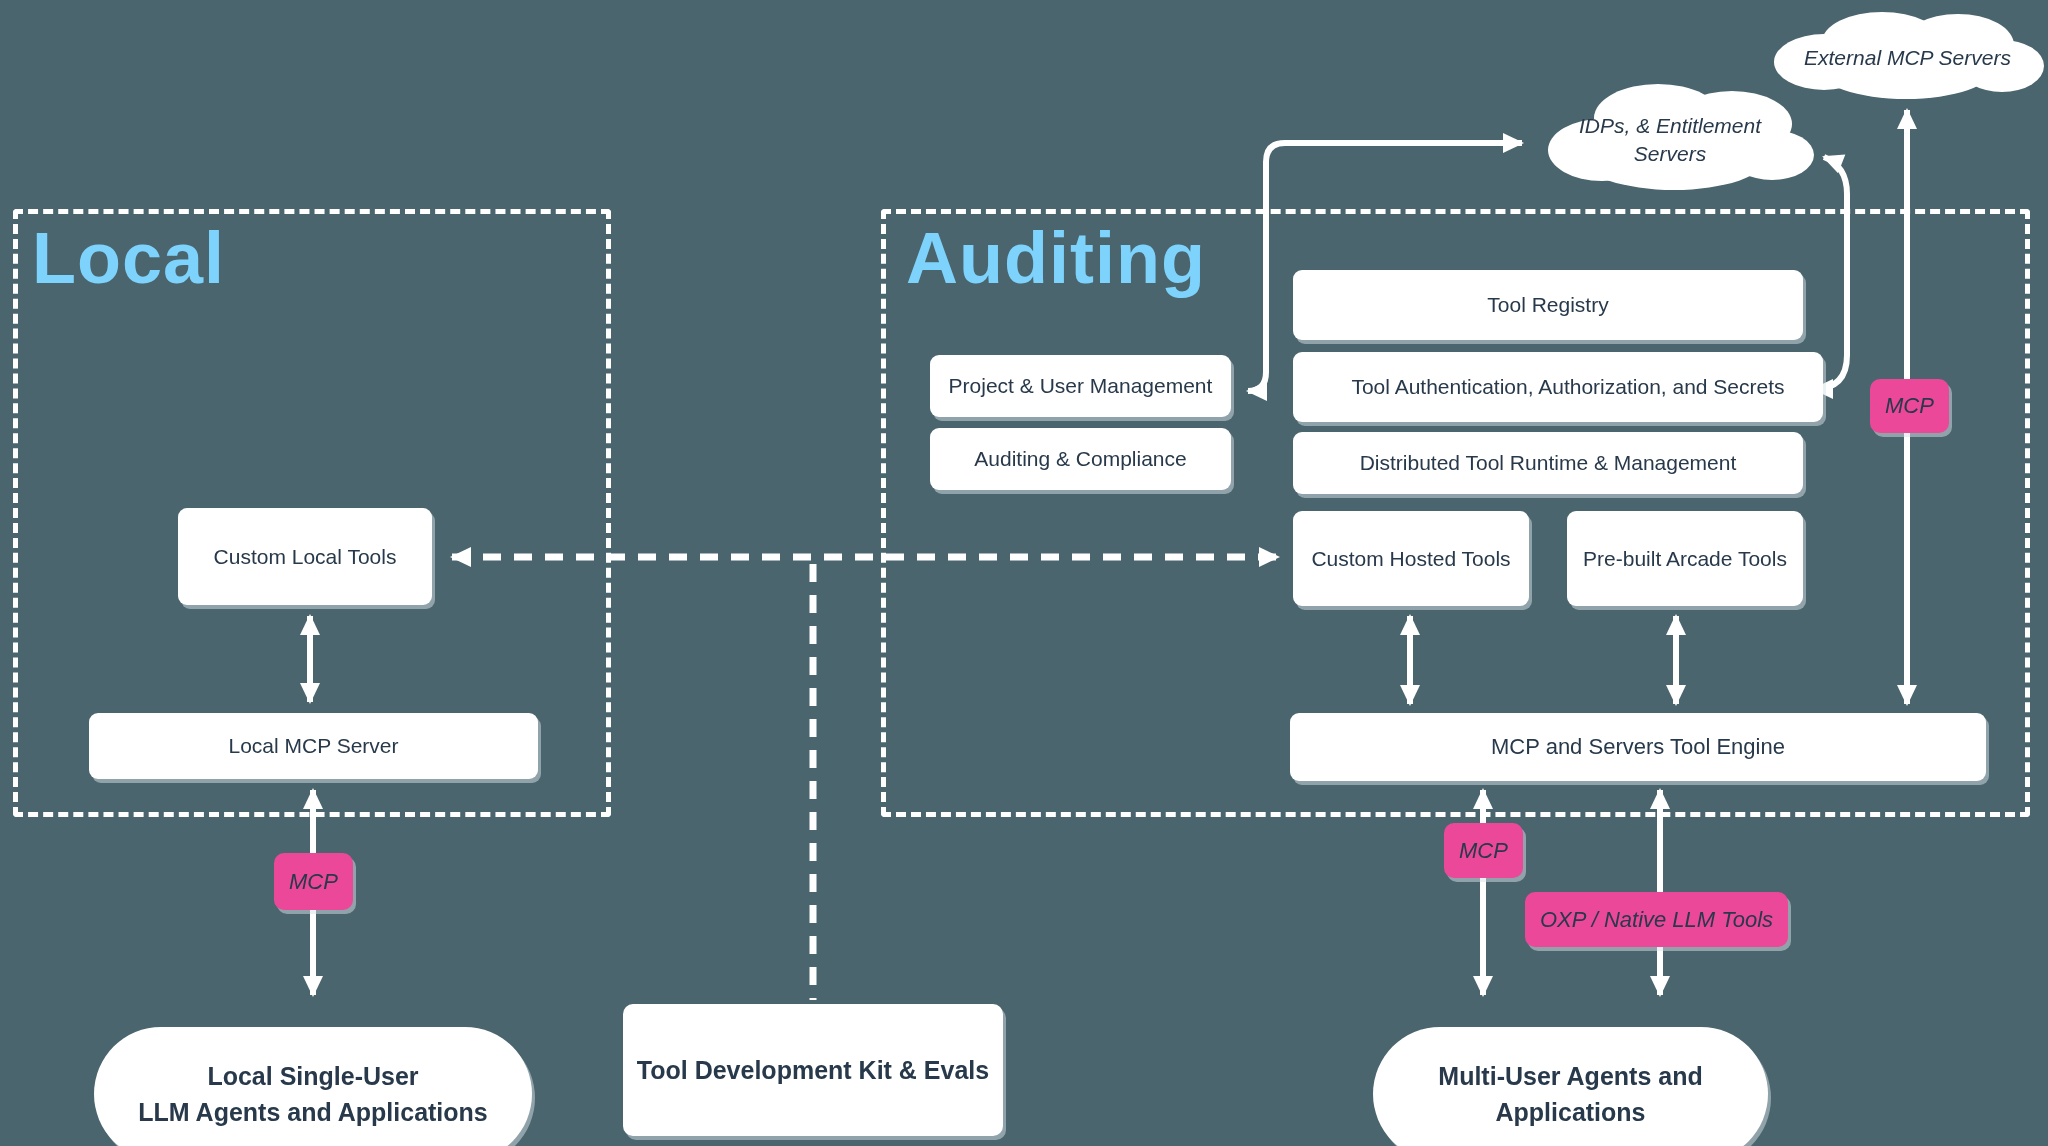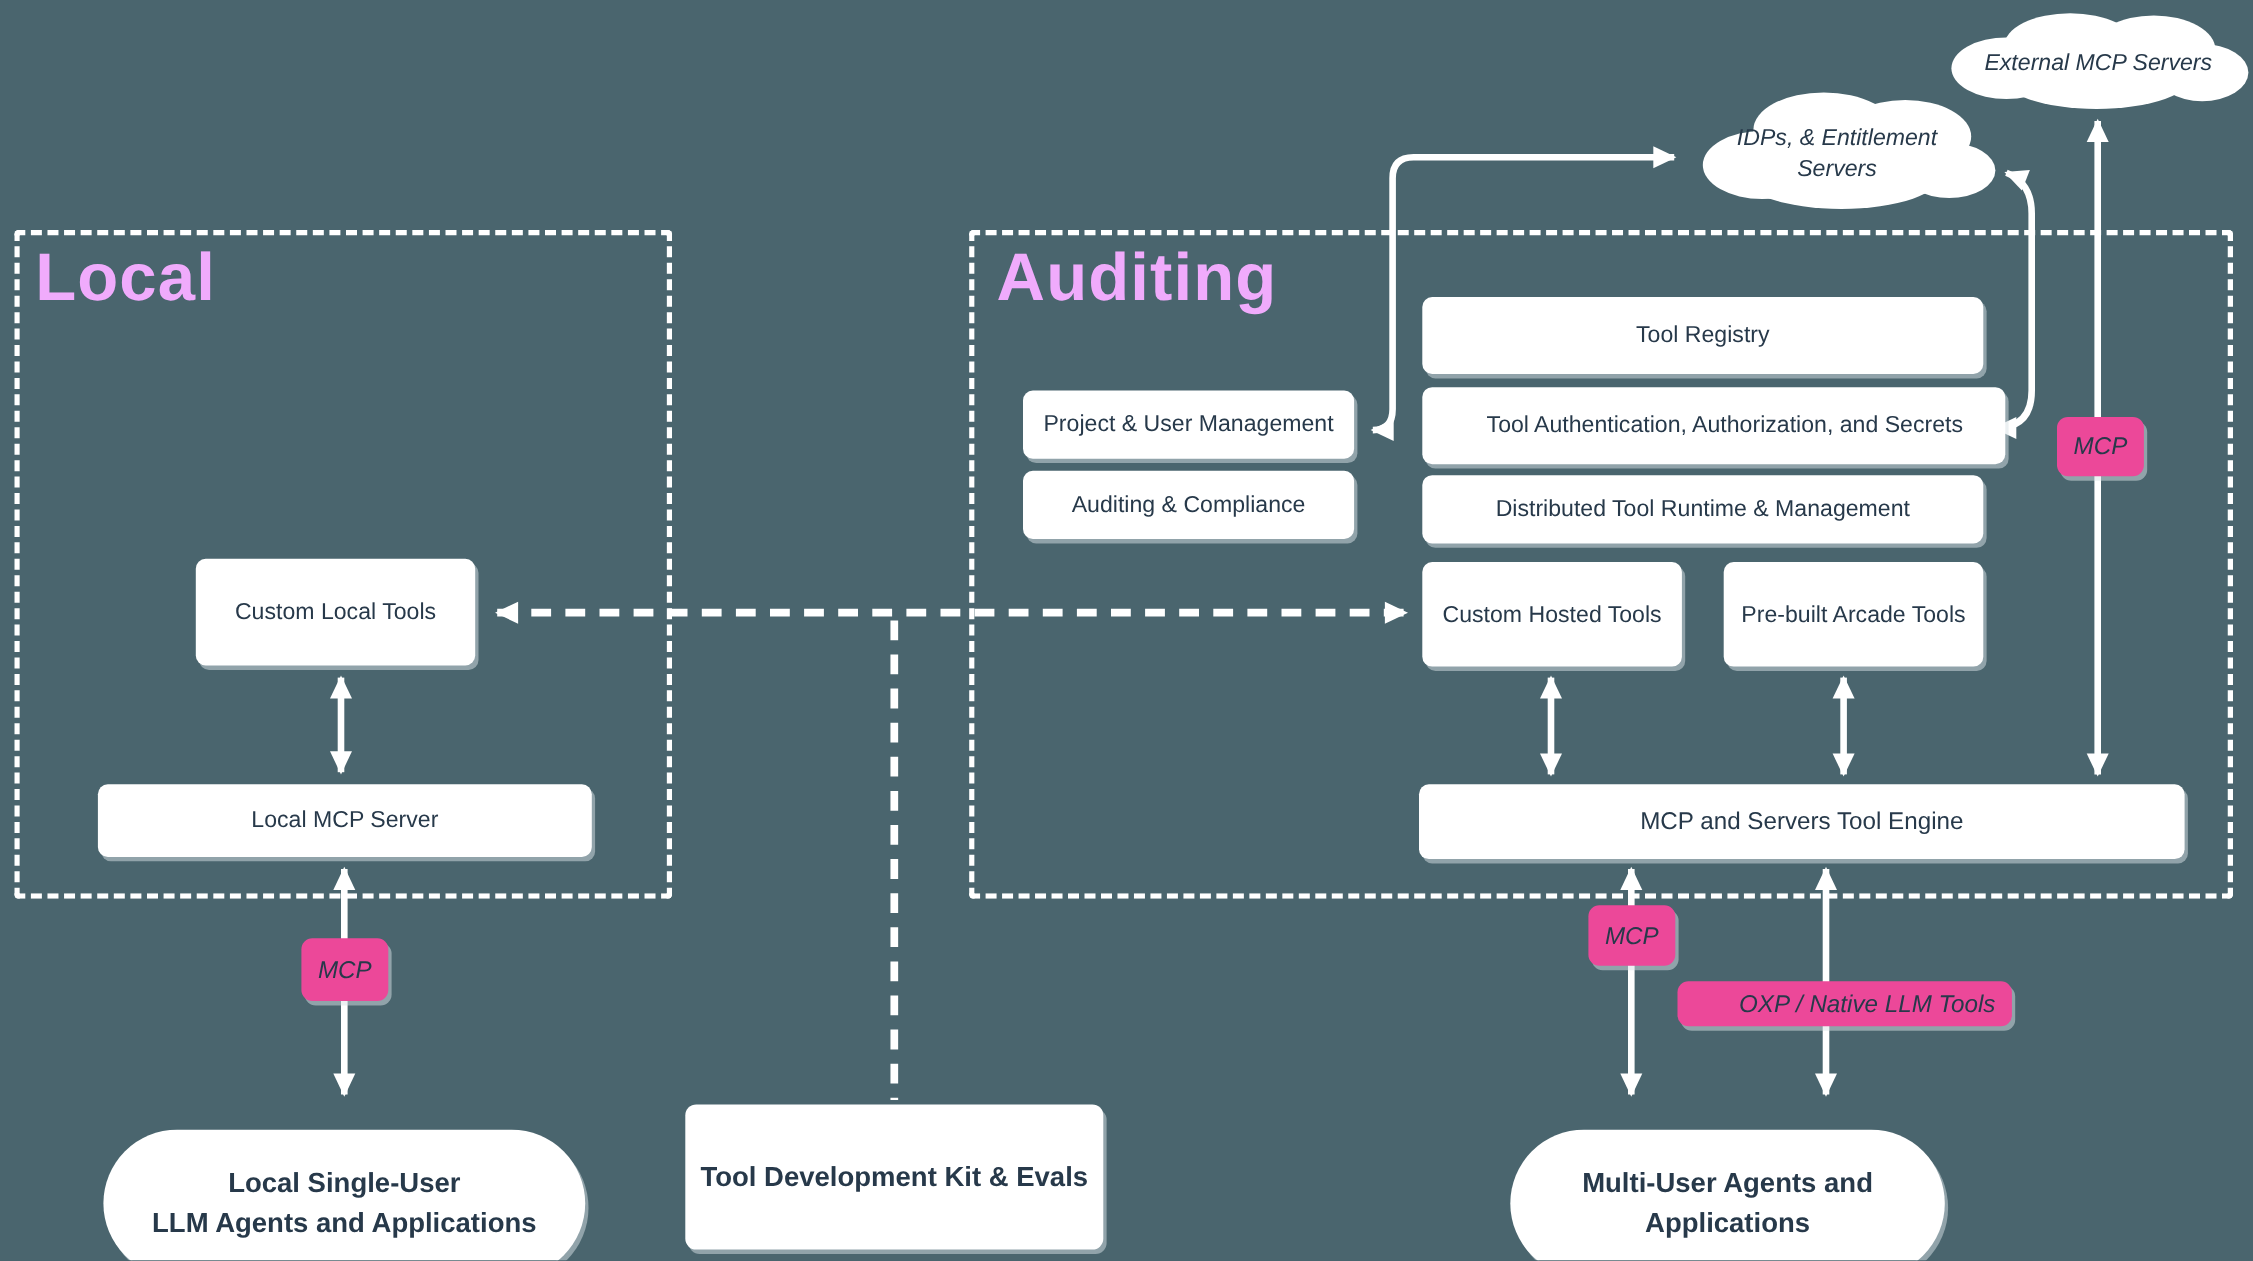--- a/index.html
+++ b/index.html
@@ -2,21 +2,21 @@
 <html><head>
 <meta charset="utf-8">
 <style>
   html,body{margin:0;padding:0;background:#4a656e;}
   .canvas{
     position:relative;width:2048px;height:1146px;background:#4a656e;
     font-family:"Liberation Sans",sans-serif;overflow:hidden;
   }
   .frame{position:absolute;border:5px dashed #ffffff;border-radius:4px;}
   .frame-label{
-    position:absolute;color:#f0abfc;font-weight:bold;font-size:61px;
+    position:absolute;color:#7dd3fc;font-weight:bold;font-size:72px;
     letter-spacing:1px;line-height:1;
   }
   svg.overlay{position:absolute;left:0;top:0;width:2048px;height:1146px;}
   .node{
     position:absolute;background:#ffffff;border-radius:9px;
     display:flex;flex-direction:column;align-items:center;justify-content:center;
     text-align:center;color:#27394a;font-size:21px;
     box-shadow:3px 4px 0 rgba(215,225,230,0.5);
   }
   .node.bold{font-weight:bold;font-size:25px;line-height:1.45;}
@@ -98,21 +98,21 @@
   <div class="node" style="left:1293px;top:352px;width:510px;height:70px;padding-left:20px;">Tool Authentication, Authorization, and Secrets</div>
   <div class="node" style="left:930px;top:428px;width:301px;height:62px;">Auditing &amp; Compliance</div>
   <div class="node" style="left:1293px;top:432px;width:510px;height:62px;">Distributed Tool Runtime &amp; Management</div>
   <div class="node" style="left:1293px;top:511px;width:236px;height:95px;">Custom Hosted Tools</div>
   <div class="node" style="left:1567px;top:511px;width:236px;height:95px;">Pre-built Arcade Tools</div>
   <div class="node" style="left:1290px;top:713px;width:696px;height:68px;font-size:22px;">MCP and Servers Tool Engine</div>
 
   <div class="chip" style="left:274px;top:853px;width:79px;height:57px;">MCP</div>
   <div class="chip" style="left:1444px;top:823px;width:79px;height:55px;">MCP</div>
   <div class="chip" style="left:1870px;top:379px;width:79px;height:54px;">MCP</div>
-  <div class="chip" style="left:1525px;top:892px;width:263px;height:41px;padding-left:41px;">OXP / Native LLM Tools</div>
+  <div class="chip" style="left:1525px;top:892px;width:263px;height:55px;">OXP / Native LLM Tools</div>
 
   <div class="node bold pill" style="left:94px;top:1002px;width:438px;height:134px;">
     <span style="display:block">Local Single-User</span>
     <span style="display:block">LLM Agents and Applications</span>
   </div>
   <div class="node bold" style="left:623px;top:1004px;width:380px;height:132px;border-radius:10px;">Tool Development Kit &amp; Evals</div>
   <div class="node bold pill" style="left:1373px;top:1002px;width:395px;height:134px;">
     <span style="display:block">Multi-User Agents and</span>
     <span style="display:block">Applications</span>
   </div>

